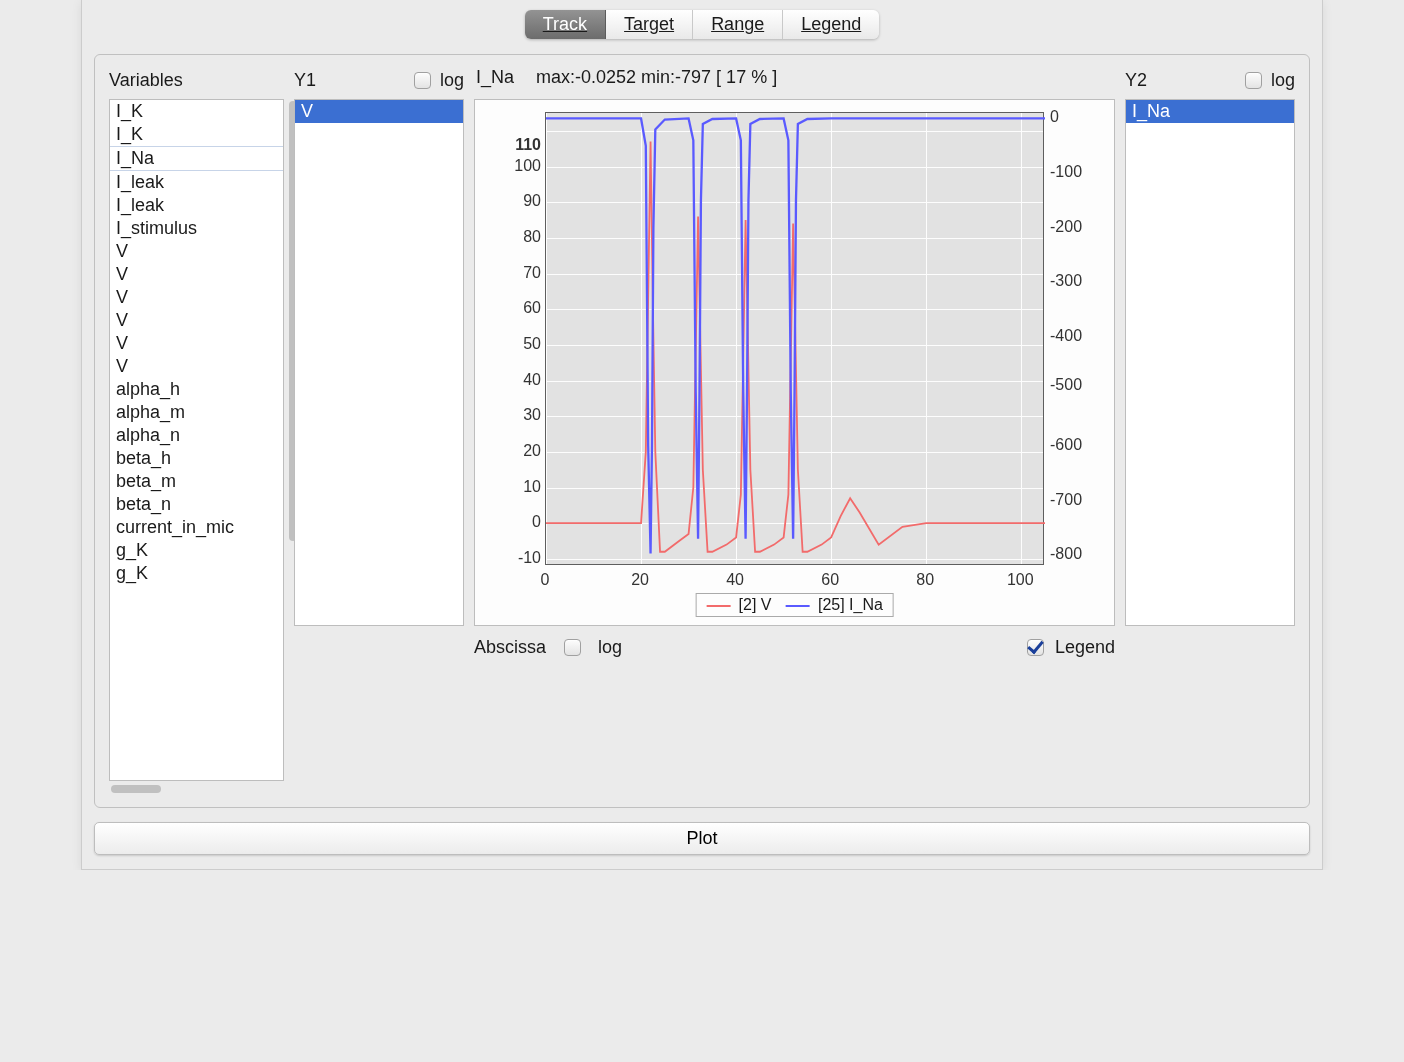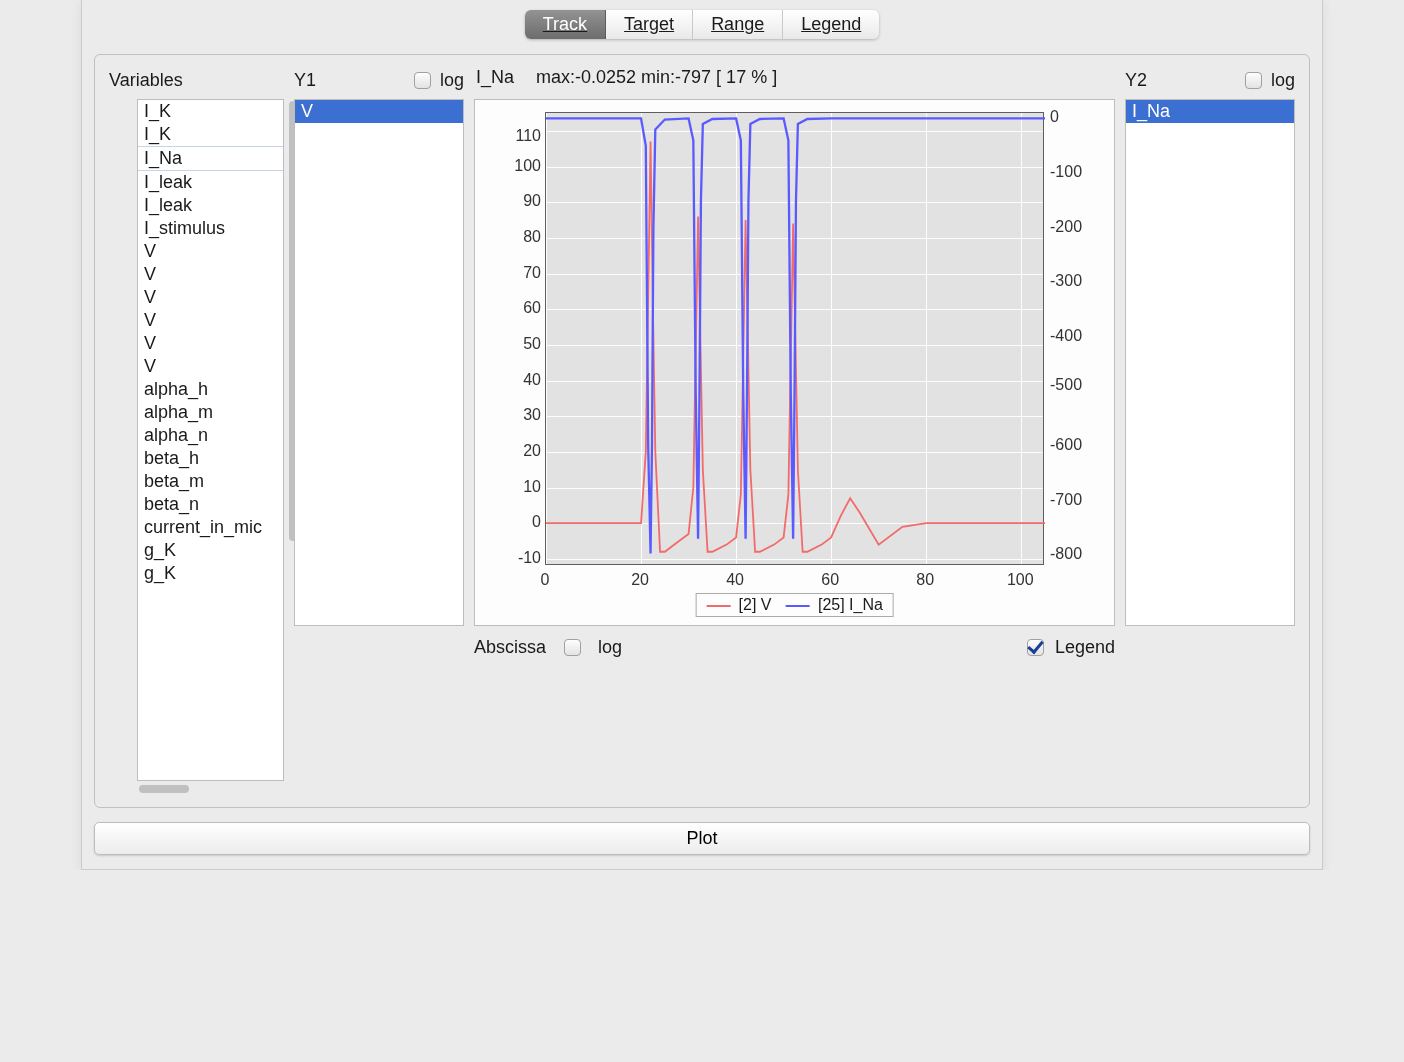--- a/index.html
+++ b/index.html
@@ -131,21 +131,21 @@
     border-top: 1px solid #c7d4e8;
     border-bottom: 1px solid #c7d4e8;
   }
   .vars-scrollbar {
     position: absolute;
     right: -17px;
     top: 0;
     width: 16px;
     height: 680px;
   }
-  .vars-container { position: relative; margin-left: 28px; }
+  .vars-container { position: relative; }
   .vars-thumb {
     position: absolute;
     width: 8px;
     background: #c0c0c0;
     border-radius: 4px;
     top: 2px;
     left: 4px;
     height: 440px;
   }
 
@@ -388,21 +388,21 @@
             <div class="ytick" style="top: 386.528px;">10</div>
             <div class="ytick" style="top: 350.858px;">20</div>
             <div class="ytick" style="top: 315.189px;">30</div>
             <div class="ytick" style="top: 279.52px;">40</div>
             <div class="ytick" style="top: 243.85px;">50</div>
             <div class="ytick" style="top: 208.181px;">60</div>
             <div class="ytick" style="top: 172.512px;">70</div>
             <div class="ytick" style="top: 136.843px;">80</div>
             <div class="ytick" style="top: 101.173px;">90</div>
             <div class="ytick" style="top: 65.5039px;">100</div>
-            <div class="ytick" style="top: 36px;">110</div>
+            <div class="ytick" style="top: 45px; font-weight: bold;">110</div>
             <div class="ytick2" style="top: 17.4578px;">0</div>
             <div class="ytick2" style="top: 72.0361px;">-100</div>
             <div class="ytick2" style="top: 126.614px;">-200</div>
             <div class="ytick2" style="top: 181.193px;">-300</div>
             <div class="ytick2" style="top: 235.771px;">-400</div>
             <div class="ytick2" style="top: 285px;">-500</div>
             <div class="ytick2" style="top: 344.928px;">-600</div>
             <div class="ytick2" style="top: 399.506px;">-700</div>
             <div class="ytick2" style="top: 454.084px;">-800</div>
             <div class="xtick" style="left: 70px;">0</div>

